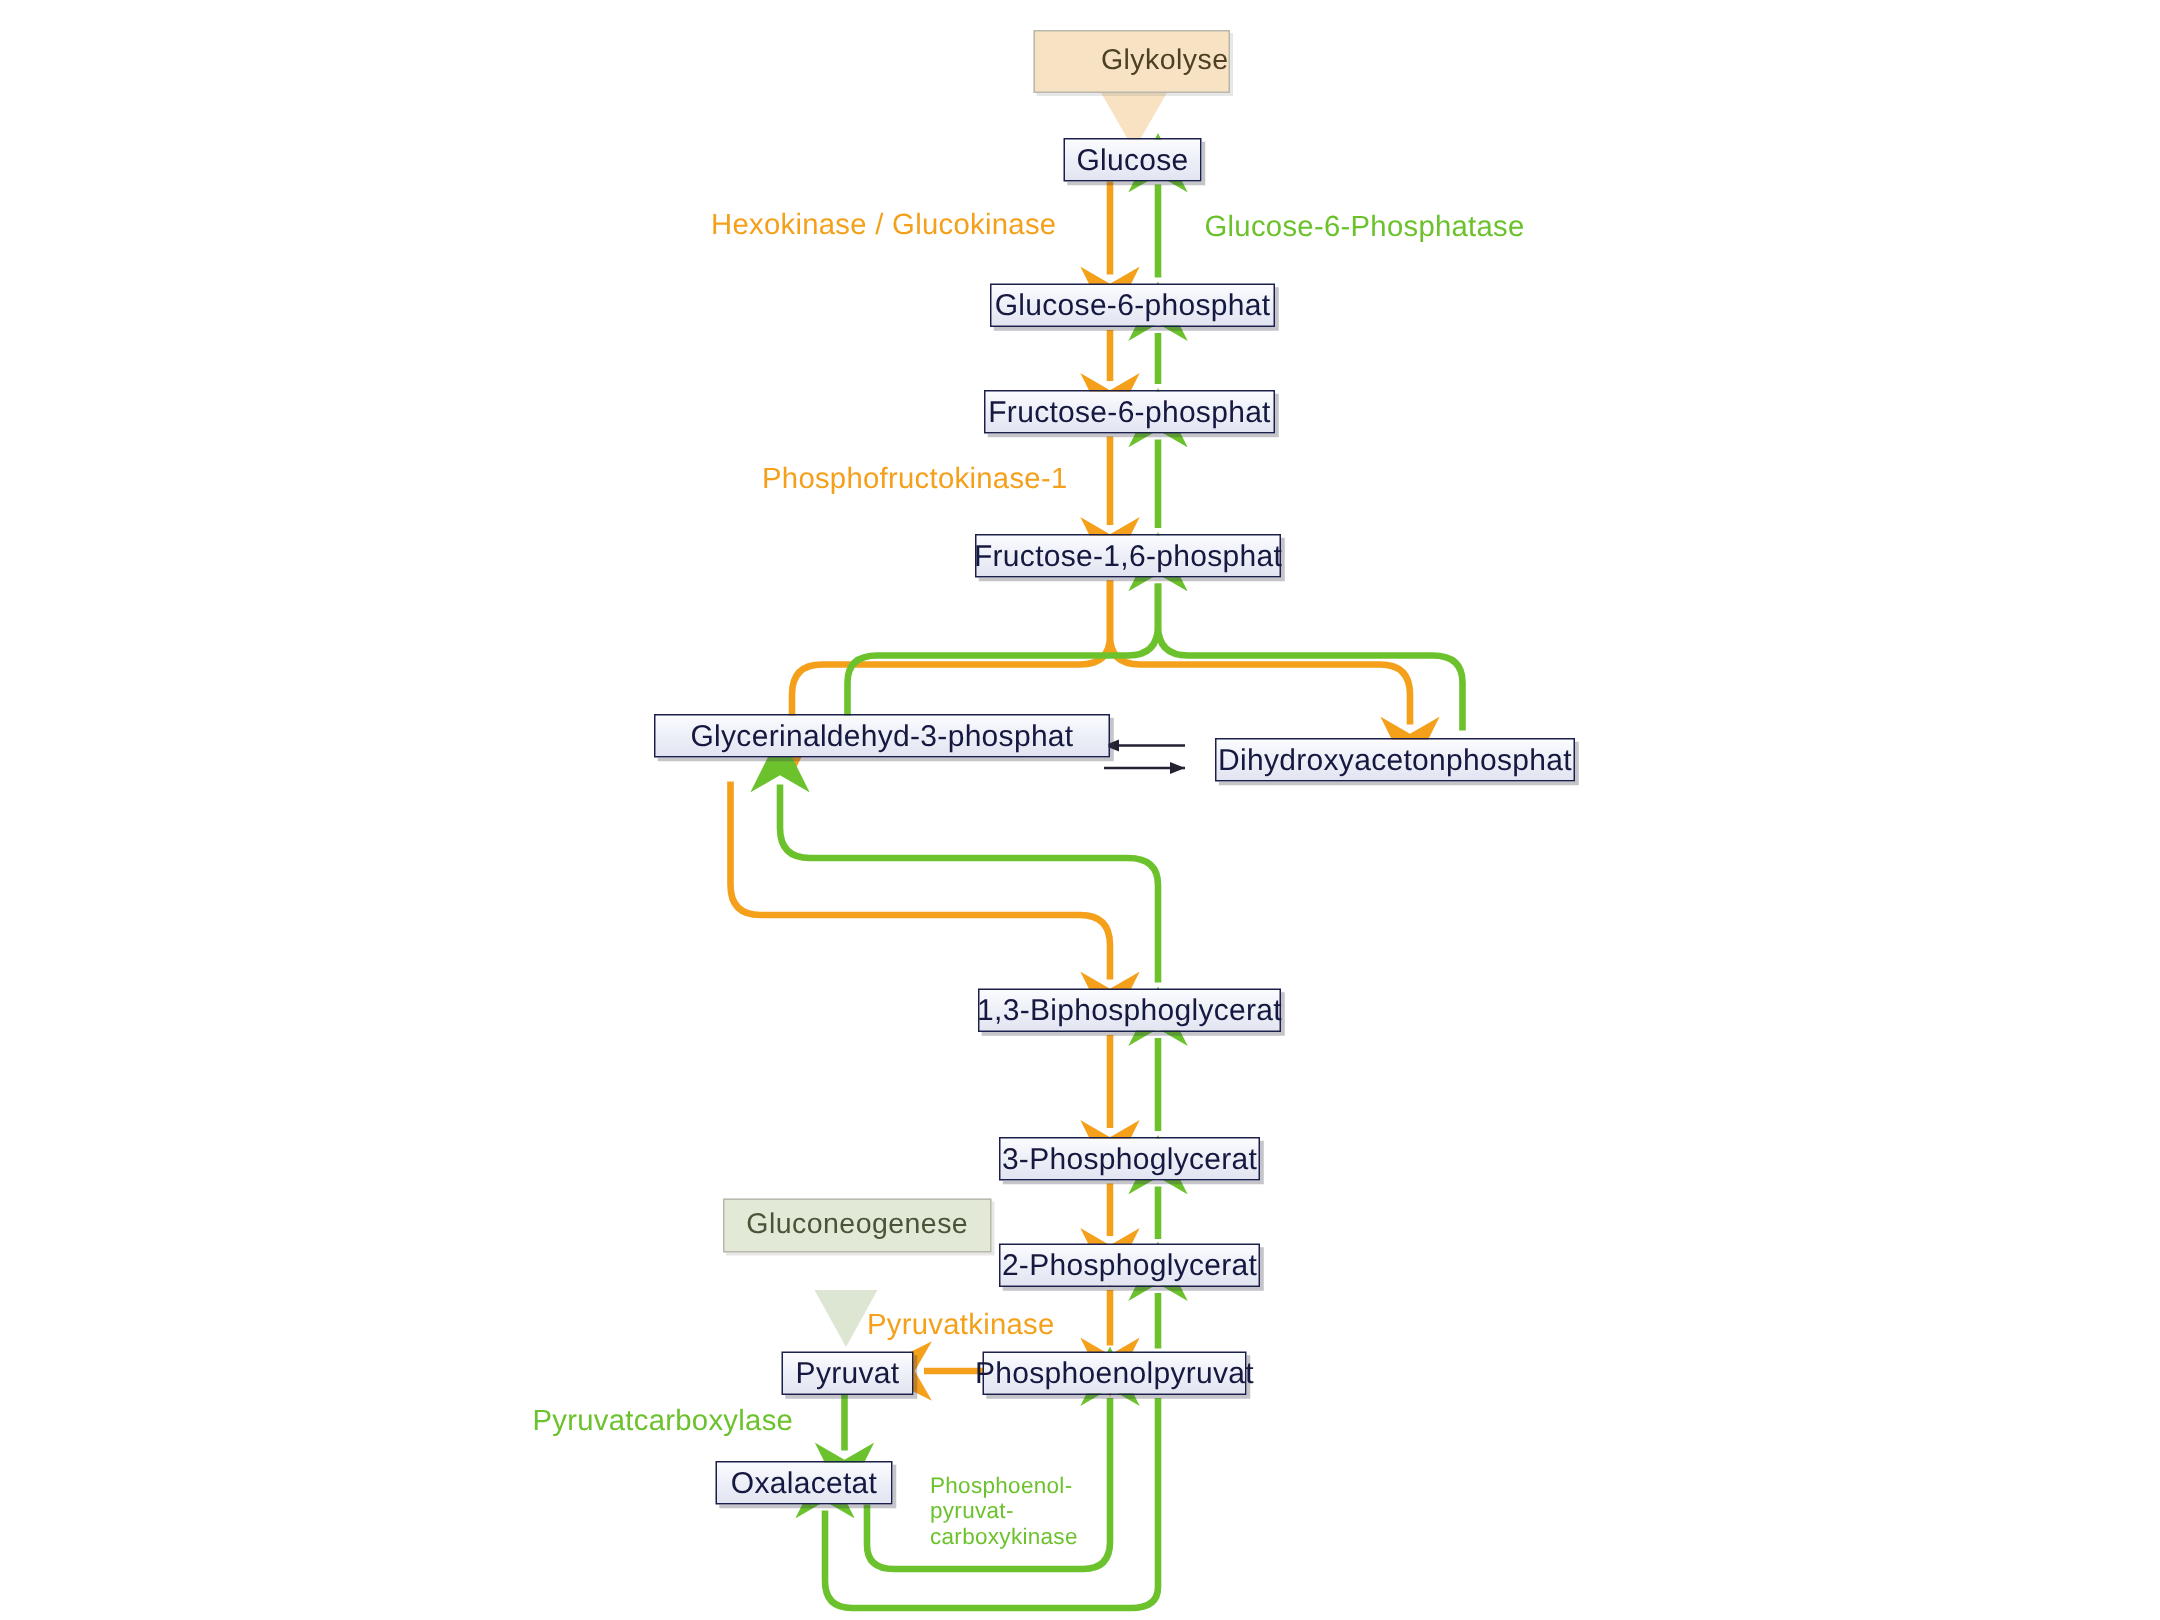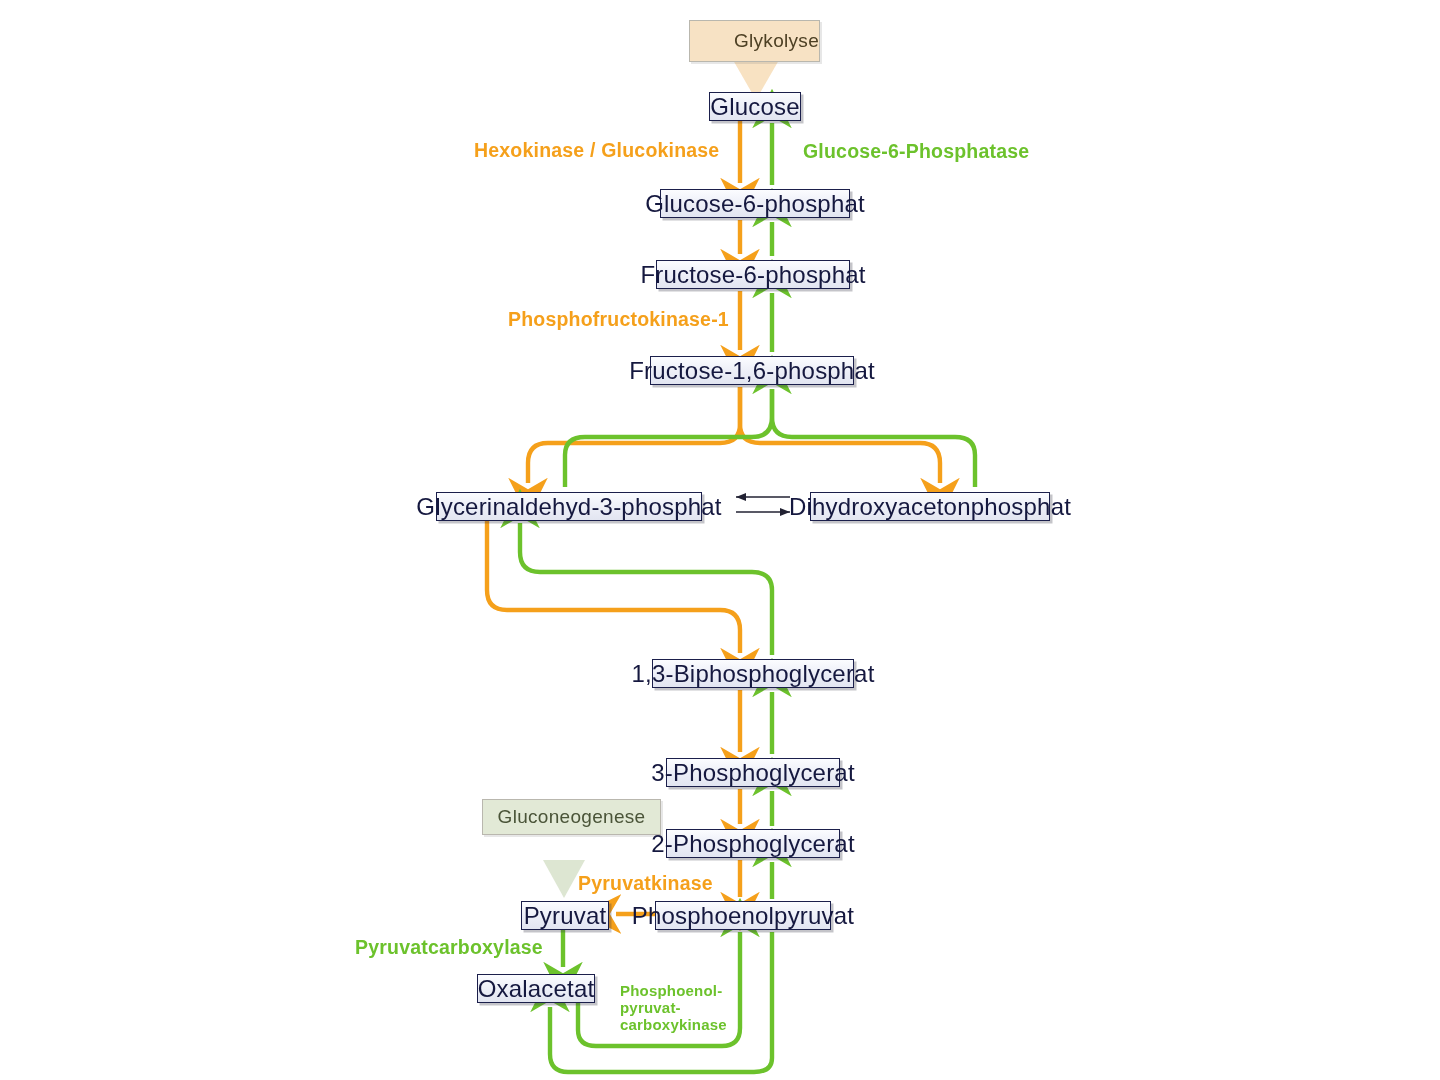--- a/index.html
+++ b/index.html
@@ -13,21 +13,21 @@
 
   
   .node{
     position:absolute;
     box-sizing:border-box;
     border:1.6px solid #1b1f4b;
     background:linear-gradient(180deg,#fbfcff 0%,#eceef7 55%,#e2e5f1 100%);
     box-shadow:2.5px 2.5px 0 rgba(60,60,75,.30);
     color:#15183f;
     font-family:"Liberation Sans", sans-serif;
-    font-size:24px;
+    font-size:20px;
     line-height:1;
     letter-spacing:.2px;
     display:flex;align-items:center;justify-content:center;
     white-space:nowrap;
     padding:0 23px;
     z-index:40;
   }
   .pathway-box{
     position:absolute;
     box-sizing:border-box;
@@ -53,21 +53,21 @@
   .fade-tri.gluk{
     border-left:21px solid transparent;
     border-right:21px solid transparent;
     border-top:38px solid #dde6d2;
   }
 
   
   .enz{
     position:absolute;
     font-family:"Liberation Sans", sans-serif;
-    font-weight:bold;
+    font-weight:normal;
     font-size:19.5px;
     letter-spacing:.2px;
     white-space:nowrap;
     z-index:45;
   }
   .enz.orange{color:#f5a01b;}
   .enz.green{color:#6cc22c;}
   .enz.small{font-size:15px;line-height:1.12;white-space:normal;width:105px;}
 
   
@@ -156,21 +156,21 @@
   </div>
 
   <div class="node" style="left:656px;top:260px;width:194px;height:29px;">
     <span>Fructose-6-phosphat</span>
   </div>
 
   <div class="node" style="left:650px;top:356px;width:204px;height:29px;">
     <span>Fructose-1,6-phosphat</span>
   </div>
 
-  <div class="node" style="left:436px;top:492px;width:266px;height:29px;">
+  <div class="node" style="left:436px;top:476px;width:304px;height:29px;">
     <span>Glycerinaldehyd-3-phosphat</span>
   </div>
 
   <div class="node" style="left:810px;top:492px;width:240px;height:29px;">
     <span>Dihydroxyacetonphosphat</span>
   </div>
 
   <div class="node" style="left:652px;top:659px;width:202px;height:29px;">
     <span>1,3-Biphosphoglycerat</span>
   </div>

